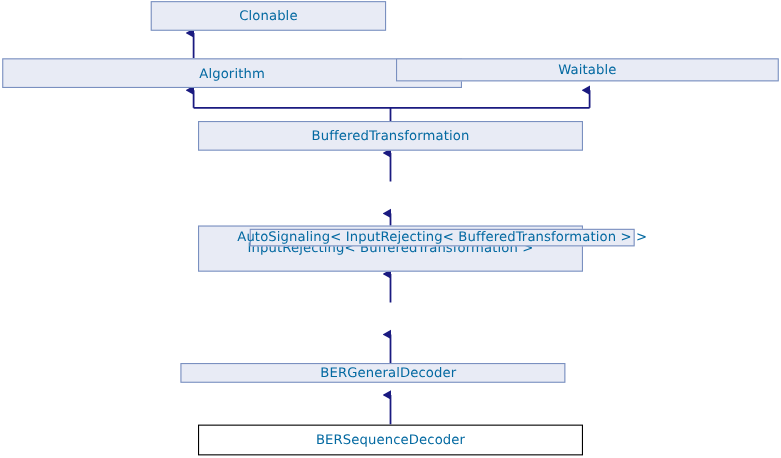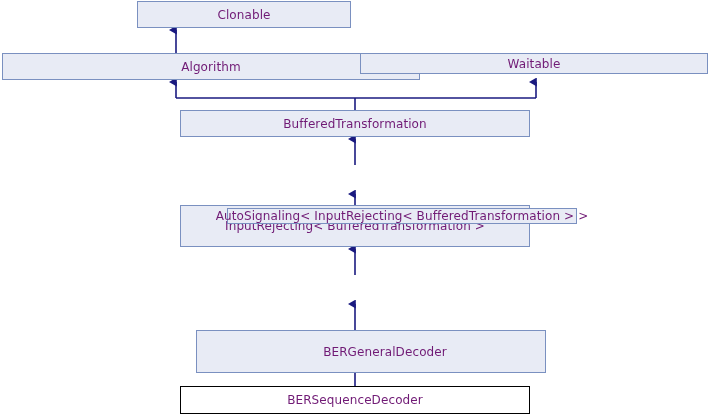--- a/index.html
+++ b/index.html
@@ -24,21 +24,21 @@
     pointer-events: none;
   }
   .node {
     position: absolute;
     box-sizing: border-box;
     display: flex;
     align-items: center;
     justify-content: center;
     background: #e8ebf5;
     border: 1px solid #7a90c0;
-    color: #701a75;
+    color: #0369a1;
     font-size: 12px;
     line-height: 1;
     white-space: nowrap;
     letter-spacing: 0.1px;
   }
   .node.current {
     background: #ffffff;
     border: 1px solid #000000;
   }
   .node-label {
@@ -101,20 +101,20 @@
   </div>
   <div class="node" style="left: 180px; top: 110px; width: 350px; height: 27px; text-align: center;">
     <span class="node-label">BufferedTransformation</span>
   </div>
   <div class="node" style="left: 180px; top: 165px; width: 350px; height: 42px; margin-top: 40px;">
     <span class="node-label">InputRejecting&lt; BufferedTransformation &gt;</span>
   </div>
   <div class="node" style="left: 180px; top: 208px; width: 350px; height: 16px; margin-left: 47px;">
     <span class="node-label">AutoSignaling&lt; InputRejecting&lt; BufferedTransformation &gt; &gt;</span>
   </div>
-  <div class="node" style="left: 196px; top: 330px; width: 350px; height: 43px; padding-left: 28px;">
+  <div class="node" style="left: 164px; top: 330px; width: 350px; height: 18px; padding-left: 28px;">
     <span class="node-label">BERGeneralDecoder</span>
   </div>
   <div class="node current" style="left: 180px; top: 386px; width: 350px; height: 28px;">
     <span class="node-label">BERSequenceDecoder</span>
   </div>
 
 </div>
 
 </body></html>

